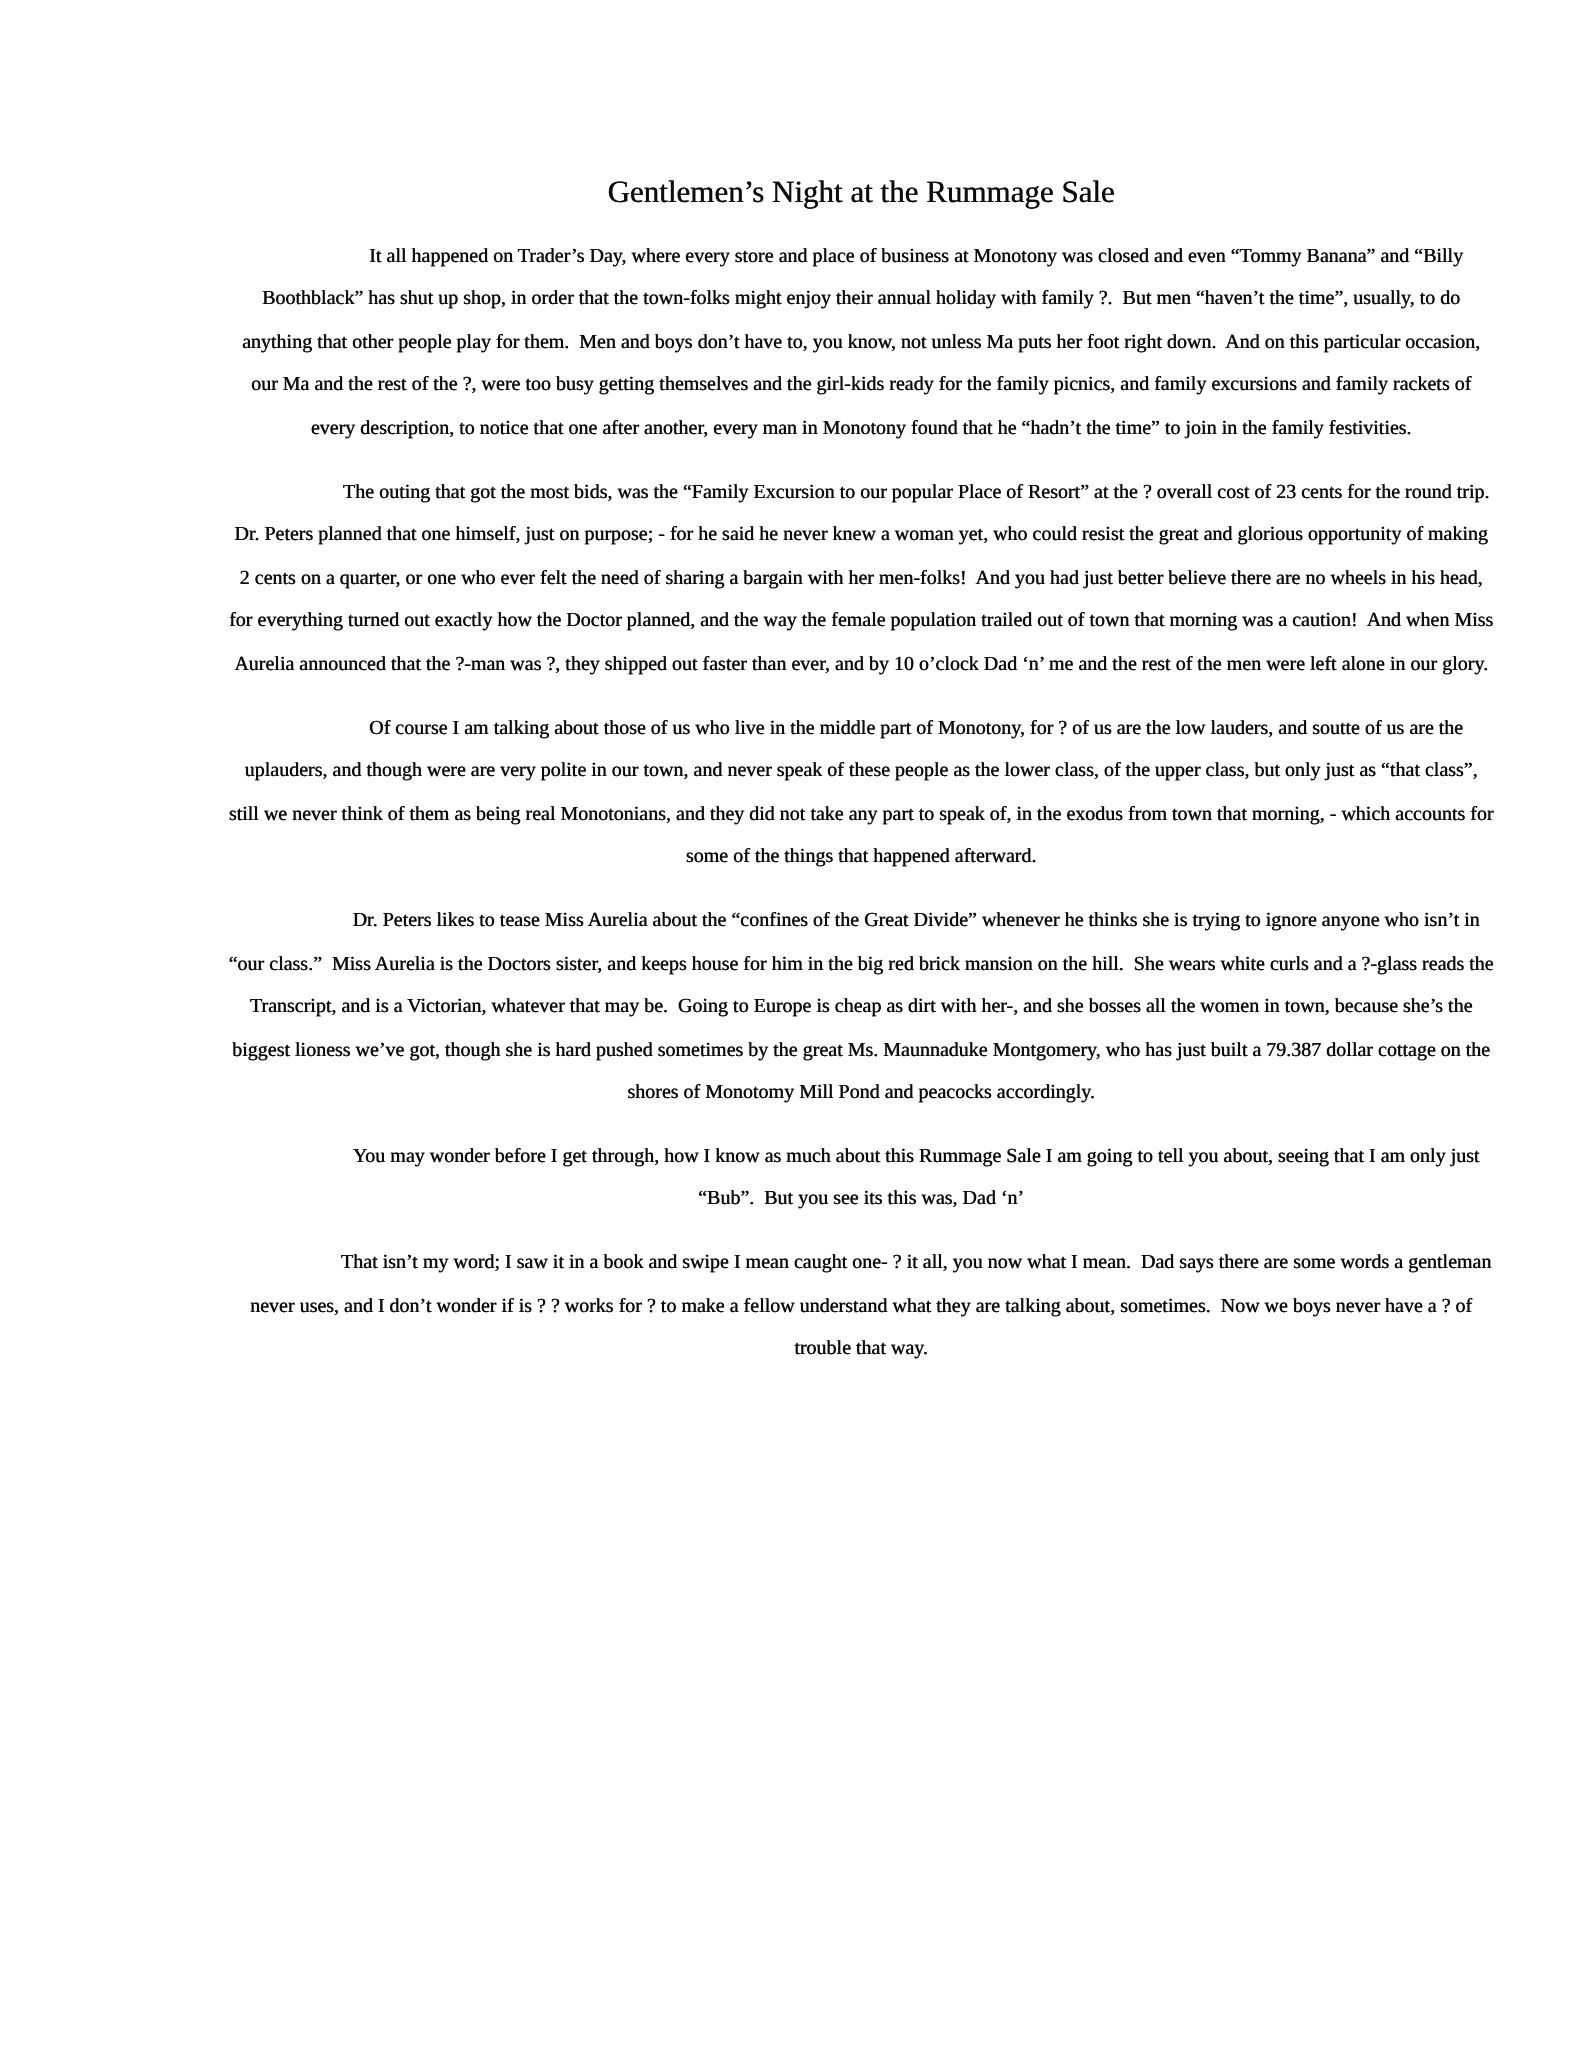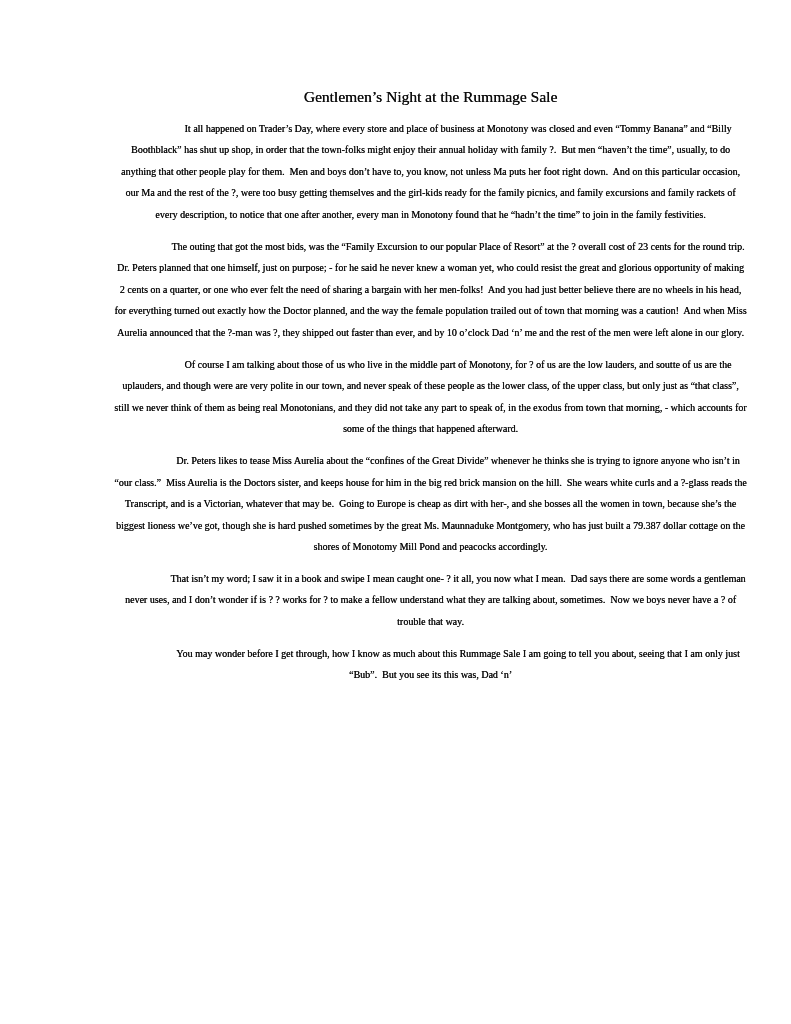--- a/index.html
+++ b/index.html
@@ -42,16 +42,16 @@
 </head>
 <body>
 
 <div class="page">
   <div class="content">
     <h1 class="doc-title">Gentlemen’s Night at the Rummage Sale</h1>
     <p class="para">It all happened on Trader’s Day, where every store and place of business at Monotony was closed and even “Tommy Banana” and “Billy Boothblack” has shut up shop, in order that the town-folks might enjoy their annual holiday with family ?.  But men “haven’t the time”, usually, to do anything that other people play for them.  Men and boys don’t have to, you know, not unless Ma puts her foot right down.  And on this particular occasion, our Ma and the rest of the ?, were too busy getting themselves and the girl-kids ready for the family picnics, and family excursions and family rackets of every description, to notice that one after another, every man in Monotony found that he “hadn’t the time” to join in the family festivities.</p>
     <p class="para">The outing that got the most bids, was the “Family Excursion to our popular Place of Resort” at the ? overall cost of 23 cents for the round trip.  Dr. Peters planned that one himself, just on purpose; - for he said he never knew a woman yet, who could resist the great and glorious opportunity of making 2 cents on a quarter, or one who ever felt the need of sharing a bargain with her men-folks!  And you had just better believe there are no wheels in his head, for everything turned out exactly how the Doctor planned, and the way the female population trailed out of town that morning was a caution!  And when Miss Aurelia announced that the ?-man was ?, they shipped out faster than ever, and by 10 o’clock Dad ‘n’ me and the rest of the men were left alone in our glory.</p>
     <p class="para">Of course I am talking about those of us who live in the middle part of Monotony, for ? of us are the low lauders, and soutte of us are the uplauders, and though were are very polite in our town, and never speak of these people as the lower class, of the upper class, but only just as “that class”, still we never think of them as being real Monotonians, and they did not take any part to speak of, in the exodus from town that morning, - which accounts for some of the things that happened afterward.</p>
     <p class="para">Dr. Peters likes to tease Miss Aurelia about the “confines of the Great Divide” whenever he thinks she is trying to ignore anyone who isn’t in “our class.”  Miss Aurelia is the Doctors sister, and keeps house for him in the big red brick mansion on the hill.  She wears white curls and a ?-glass reads the Transcript, and is a Victorian, whatever that may be.  Going to Europe is cheap as dirt with her-, and she bosses all the women in town, because she’s the biggest lioness we’ve got, though she is hard pushed sometimes by the great Ms. Maunnaduke Montgomery, who has just built a 79.387 dollar cottage on the shores of Monotomy Mill Pond and peacocks accordingly.</p>
+    <p class="para">You may wonder before I get through, how I know as much about this Rummage Sale I am going to tell you about, seeing that I am only just “Bub”.  But you see its this was, Dad ‘n’</p>
     <p class="para">That isn’t my word; I saw it in a book and swipe I mean caught one- ? it all, you now what I mean.  Dad says there are some words a gentleman never uses, and I don’t wonder if is ? ? works for ? to make a fellow understand what they are talking about, sometimes.  Now we boys never have a ? of trouble that way.</p>
-    <p class="para">You may wonder before I get through, how I know as much about this Rummage Sale I am going to tell you about, seeing that I am only just “Bub”.  But you see its this was, Dad ‘n’</p>
   </div>
 </div>
 
 </body></html>

